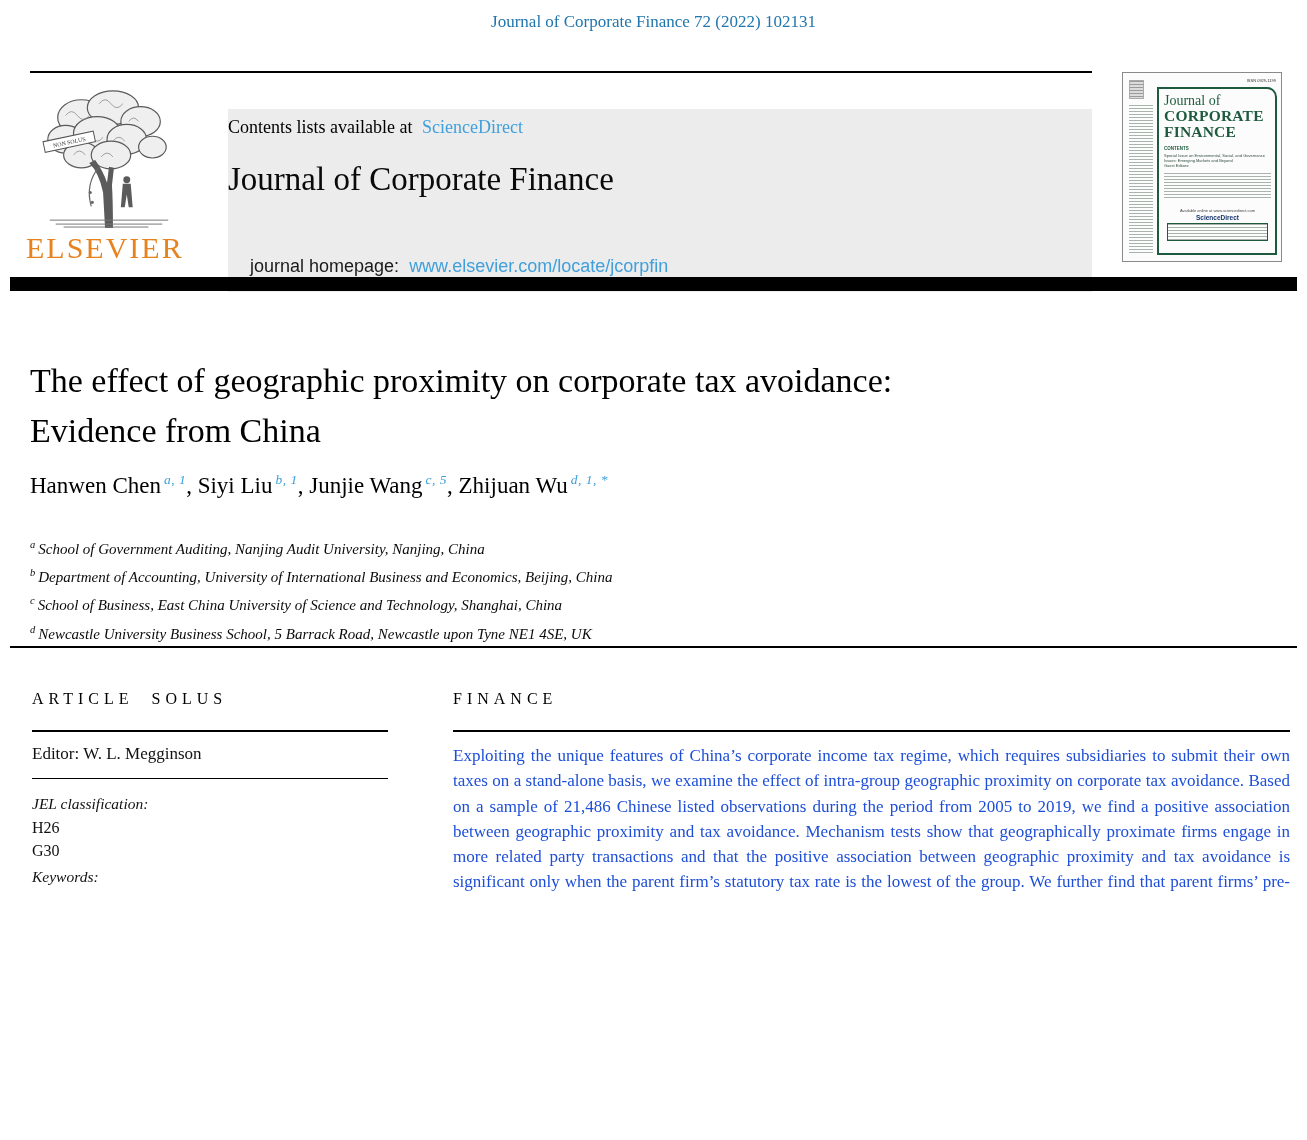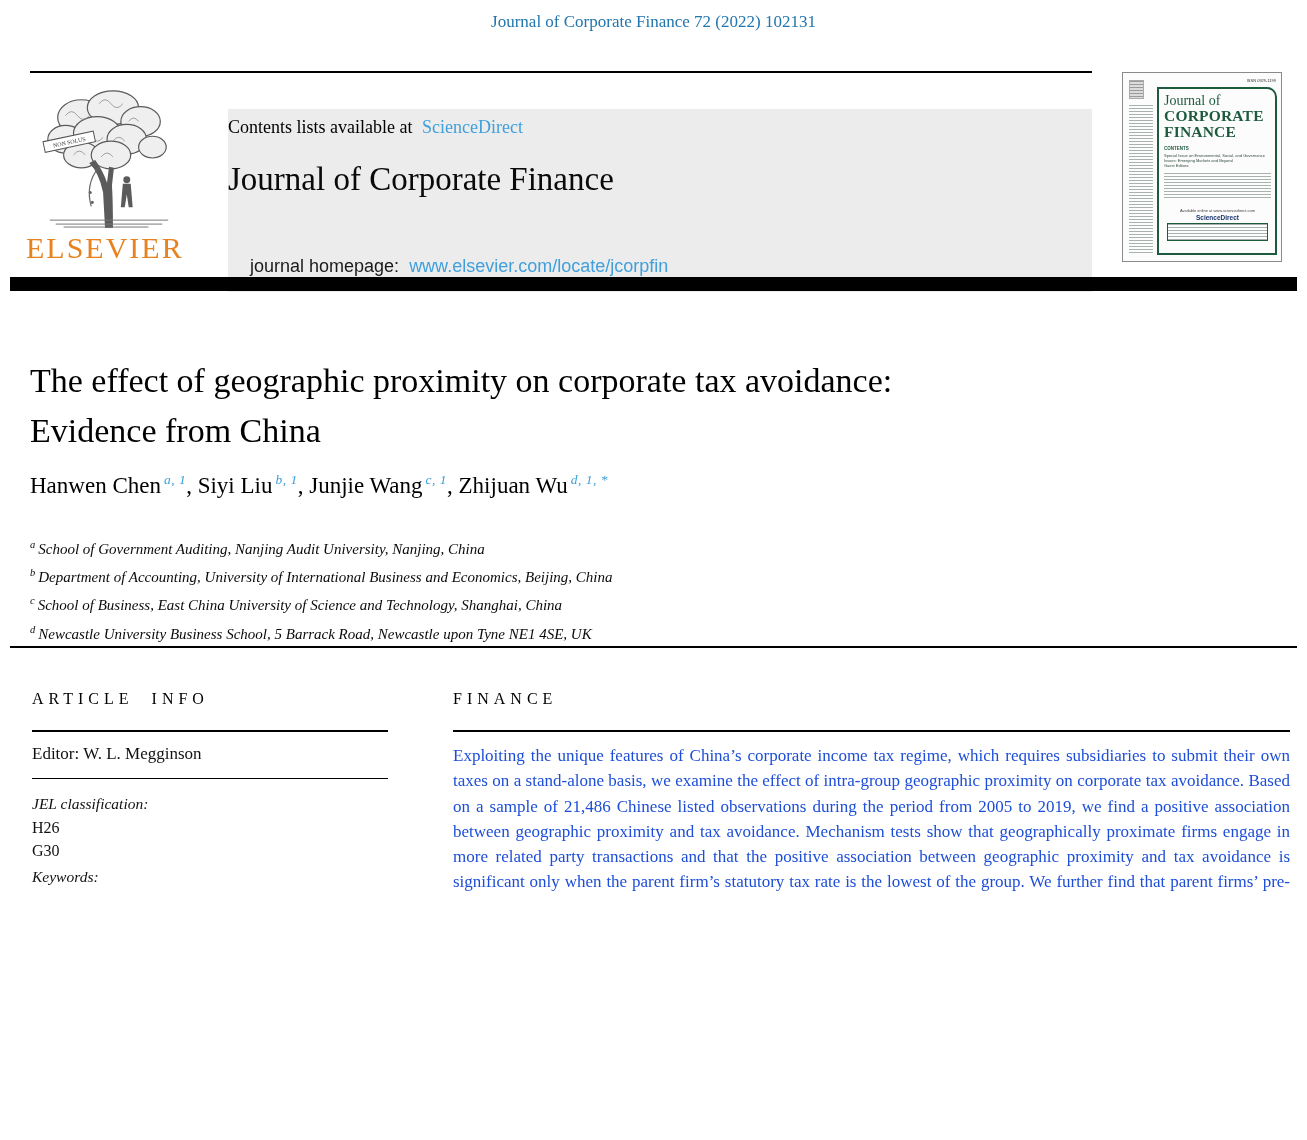--- a/index.html
+++ b/index.html
@@ -178,35 +178,35 @@
   <div class="black-bar"></div>
 
   <div class="article-title">
     <div>The effect of geographic proximity on corporate tax avoidance:</div>
     <div>Evidence from China</div>
   </div>
 
   <div class="authors">
     <span>Hanwen Chen</span><sup>a, 1</sup><span>, </span>
     <span>Siyi Liu</span><sup>b, 1</sup><span>, </span>
-    <span>Junjie Wang</span><sup>c, 1</sup><span>, </span>
+    <span>Junjie Wang</span><sup>c, 5</sup><span>, </span>
     <span>Zhijuan Wu</span><sup>d, 1, *</sup>
   </div>
 
   <div class="affiliations">
     <div><sup>a</sup><span>School of Government Auditing, Nanjing Audit University, Nanjing, China</span></div>
     <div><sup>b</sup><span>Department of Accounting, University of International Business and Economics, Beijing, China</span></div>
     <div><sup>c</sup><span>School of Business, East China University of Science and Technology, Shanghai, China</span></div>
     <div><sup>d</sup><span>Newcastle University Business School, 5 Barrack Road, Newcastle upon Tyne NE1 4SE, UK</span></div>
   </div>
 
   <div class="rule-mid"></div>
 
   <div class="info-col">
-    <div class="section-heading info-heading">ARTICLE INFO</div>
+    <div class="section-heading info-heading">ARTICLE SOLUS</div>
     <div class="info-rule1"></div>
     <div class="info-editor">Editor: W. L. Megginson</div>
     <div class="info-rule2"></div>
     <div class="jel-label">JEL classification:</div>
     <div class="jel-0">H26</div>
     <div class="jel-1">G30</div>
     <div class="kw-label">Keywords:</div>
     <div class="kw-0">Geographic proximity</div>
     <div class="kw-1">Tax avoidance</div>
     <div class="kw-2">China</div>

